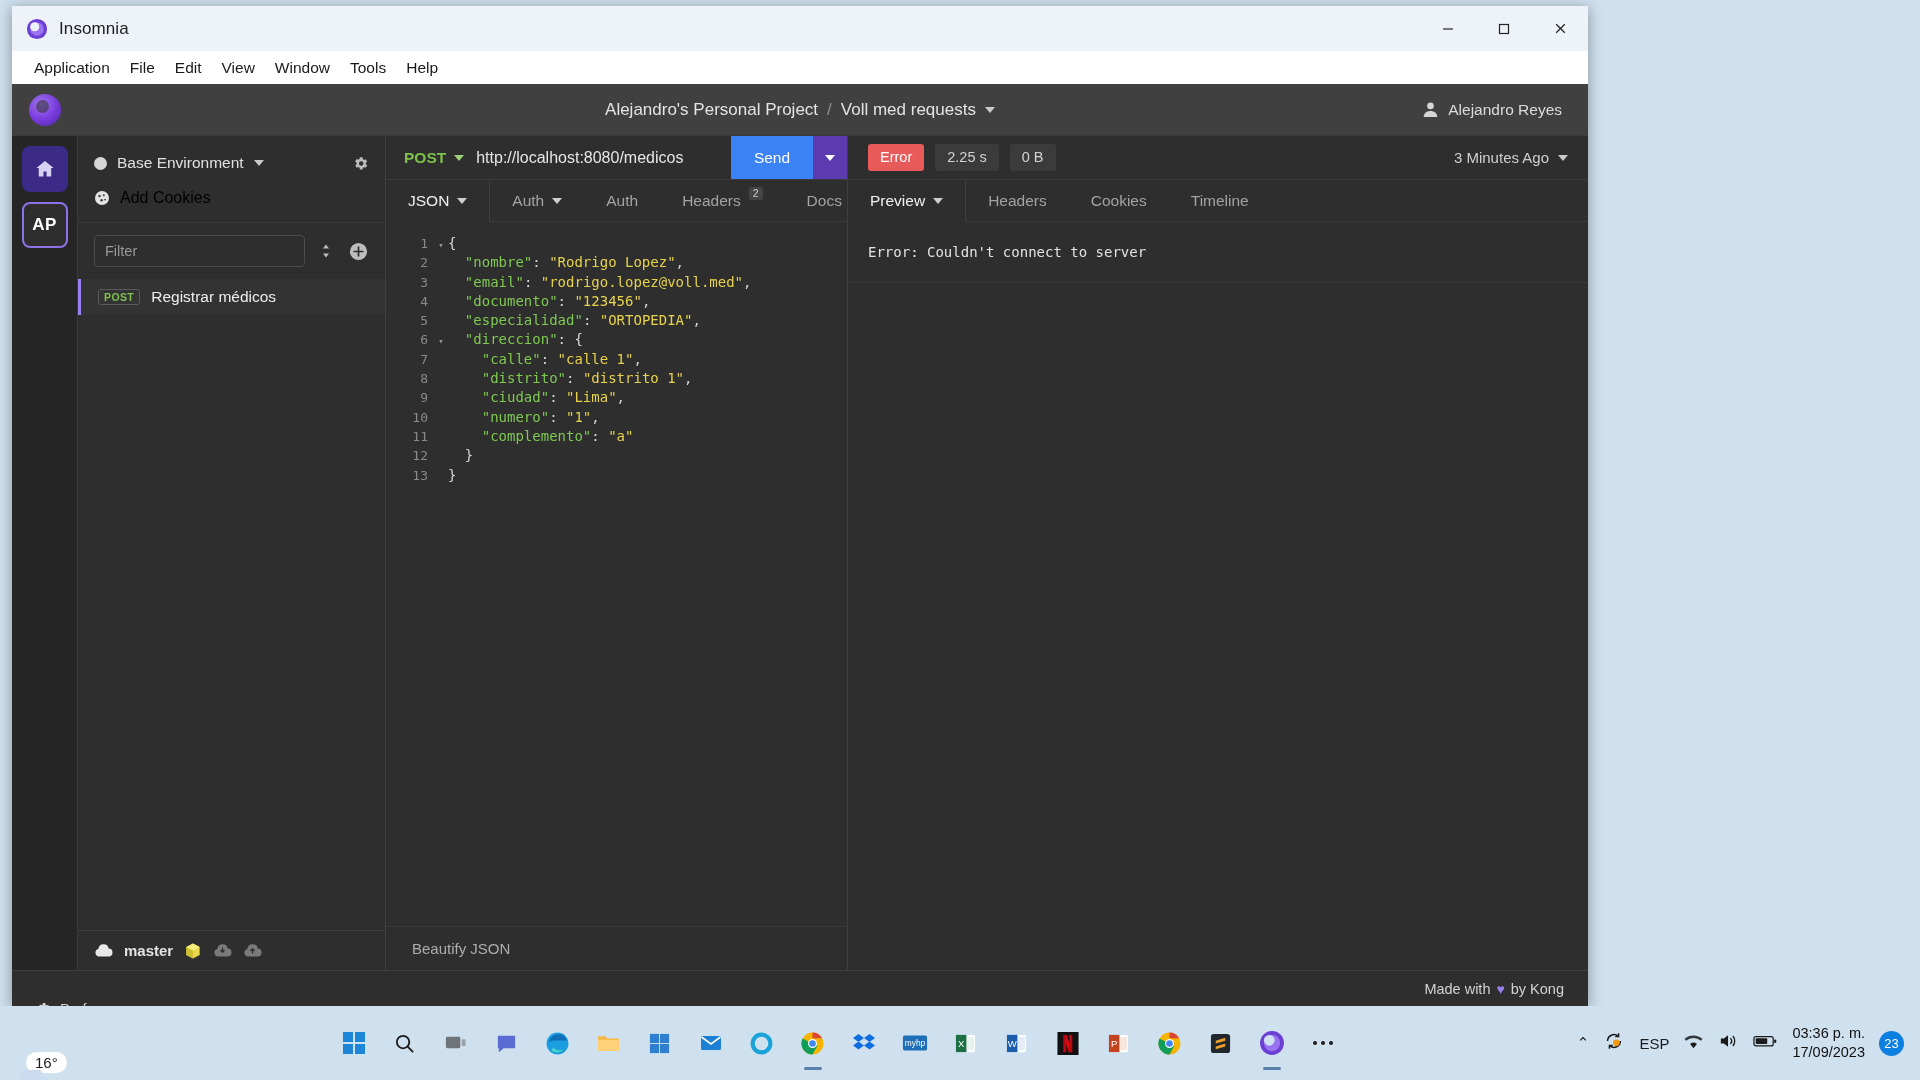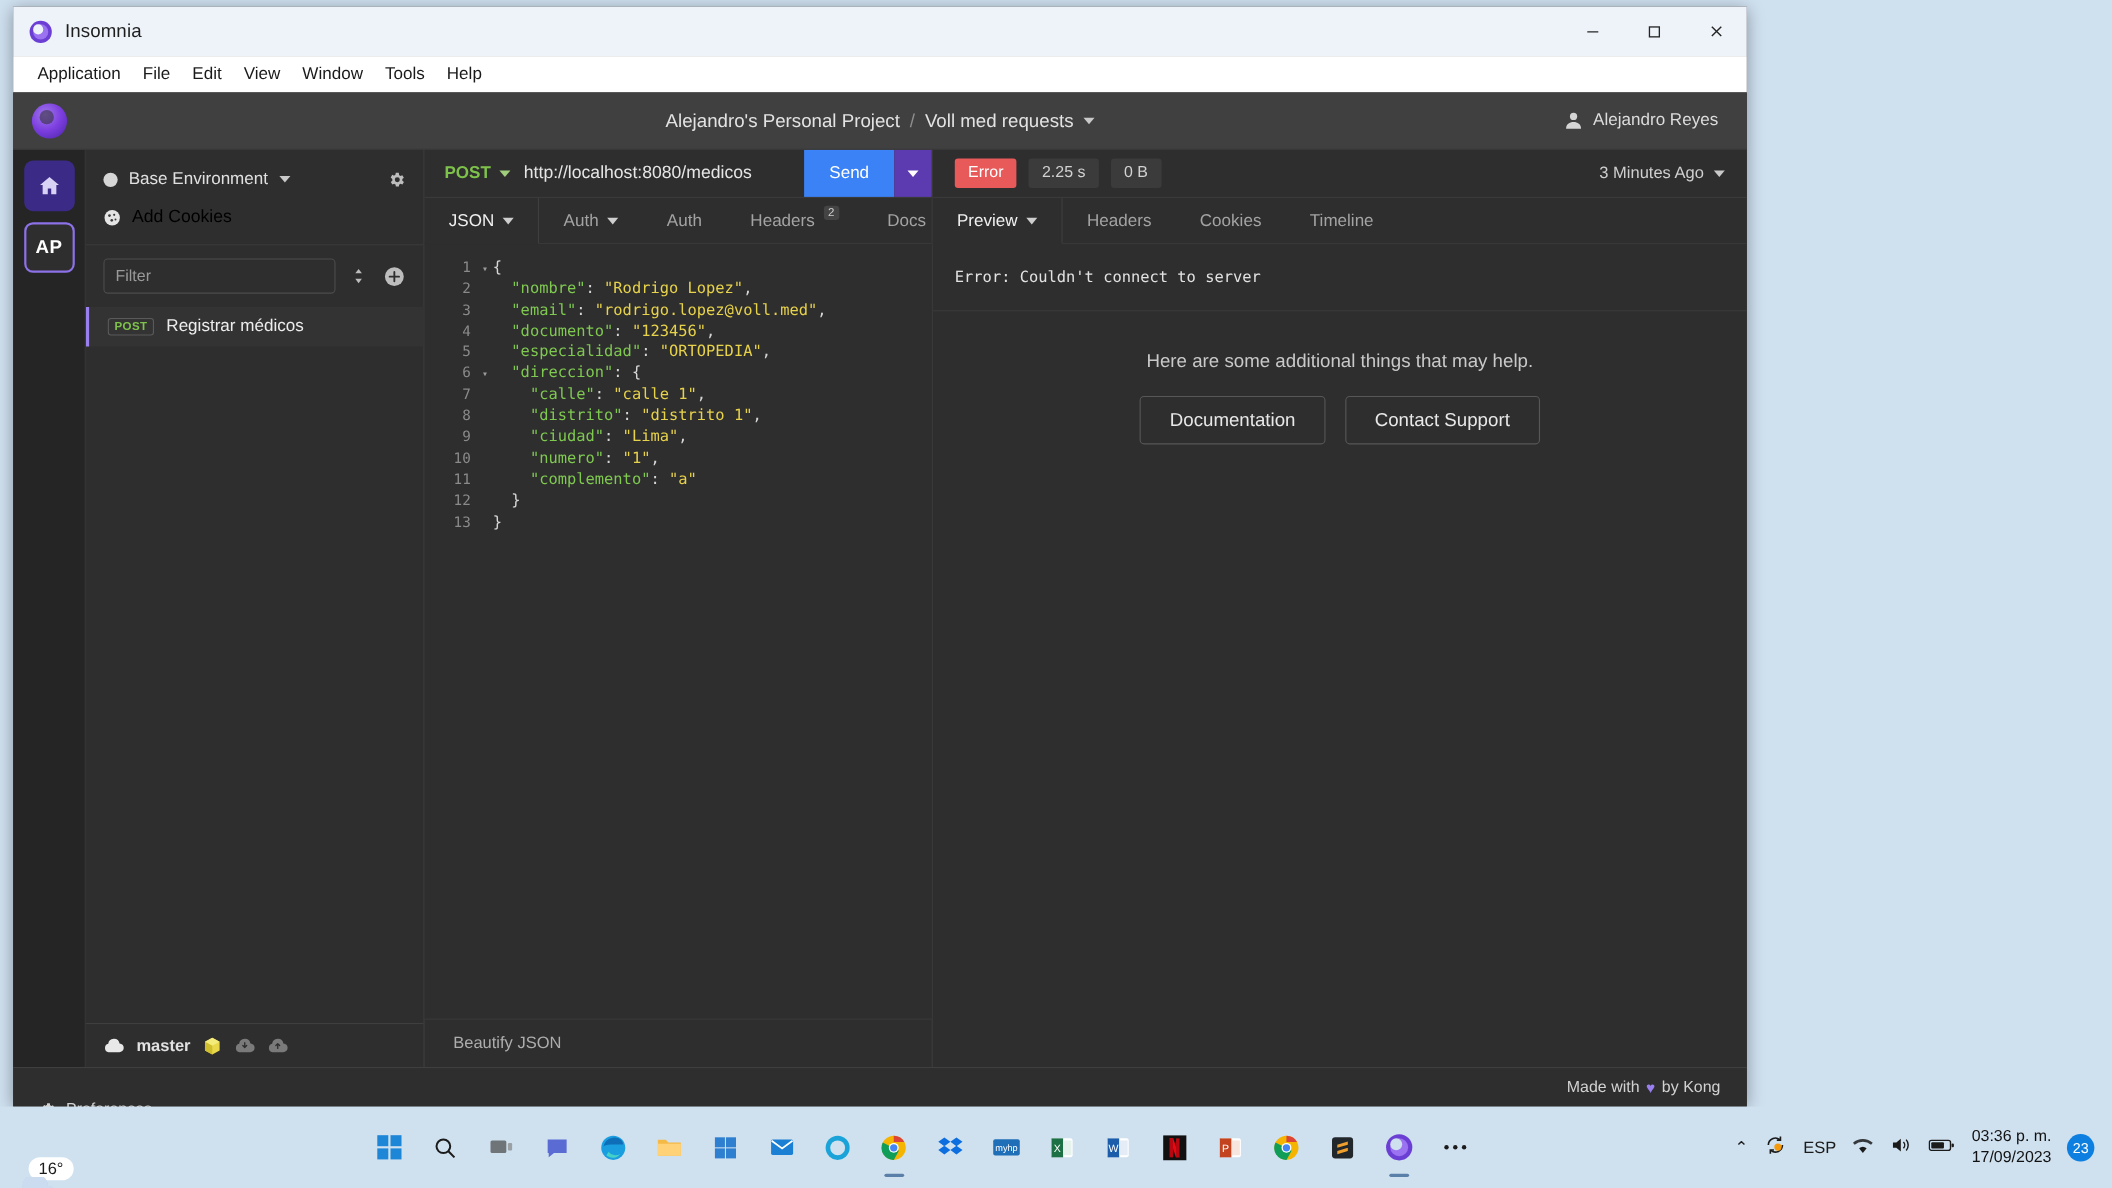--- a/index.html
+++ b/index.html
@@ -540,27 +540,20 @@
           <div class="rtab">
             <span>Cookies</span>
           </div>
           <div class="rtab">
             <span>Timeline</span>
           </div>
         </div>
 
         <div class="resp-error">Error: Couldn't connect to server</div>
 
-        <div class="help-block">
-          <div class="help-text">Here are some additional things that may help.</div>
-          <div class="help-btns">
-            <div class="help-btn">Documentation</div>
-            <div class="help-btn">Contact Support</div>
-          </div>
-        </div>
       </div>
     </div>
 
     <div class="appfooter">
       <div class="prefs">
         <svg width="15" height="15" viewBox="0 0 24 24" fill="currentColor">
           <path d="M19.4 13a7.8 7.8 0 000-2l2-1.6-2-3.4-2.4 1a7.6 7.6 0 00-1.7-1L14.9 3h-3.9l-.4 2.6c-.6.2-1.2.6-1.7 1l-2.4-1-2 3.4L6.6 11a7.8 7.8 0 000 2l-2 1.6 2 3.4 2.4-1c.5.4 1.1.8 1.7 1l.4 2.6h3.9l.4-2.6c.6-.2 1.2-.6 1.7-1l2.4 1 2-3.4zM13 15.2A3.2 3.2 0 1113 8.8a3.2 3.2 0 010 6.4z"></path>
         </svg>
         <span>Preferences</span>
       </div>

